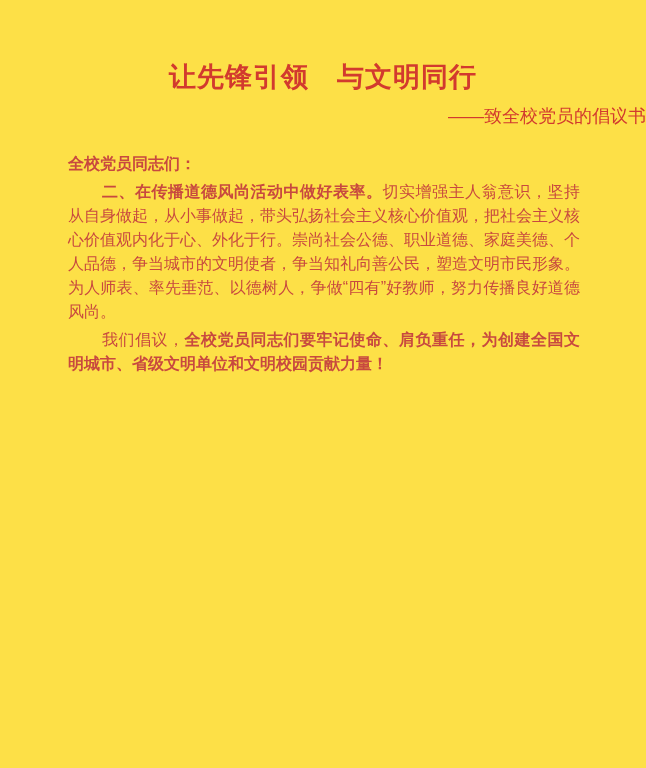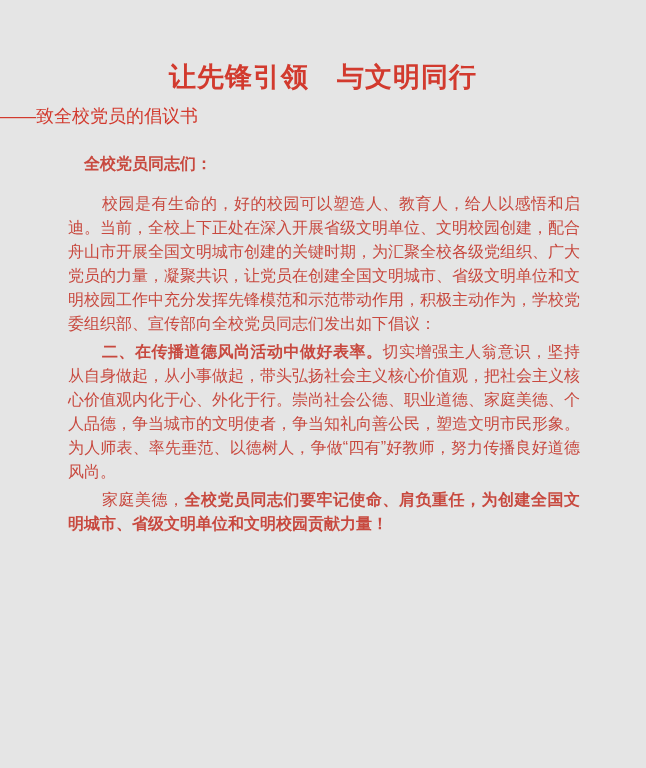--- a/index.html
+++ b/index.html
@@ -8,72 +8,71 @@
   }
   html, body {
     margin: 0;
     padding: 0;
     background: #ffffff;
   }
   .page {
     position: relative;
     width: 646px;
     height: 768px;
-    background: #e5e5e5;
+    background: #fde047;
     overflow: hidden;
     font-family: "Liberation Sans", "DejaVu Sans", sans-serif;
   }
   .doc-title {
     margin: 62px 0 0 0;
     text-align: center;
     font-size: 27px;
     line-height: 30px;
     font-weight: 700;
     letter-spacing: 1px;
     color: var(--title-red);
   }
   .doc-subtitle {
     margin: 13px 0 0 0;
-    text-align: left;
+    text-align: right;
     font-size: 18px;
     line-height: 22px;
     font-weight: 400;
     color: var(--title-red);
   }
   .content {
     margin: 25px 66px 0 68px;
     color: var(--body-red);
     font-size: 16px;
     line-height: 24px;
     text-align: justify;
   }
   .salutation {
-    margin: 16px;
+    margin: 0;
     font-weight: 700;
   }
   .para {
     margin: 4px 0 0 0;
     text-indent: 34px;
   }
   .bold {
     font-weight: 700;
   }
 </style>
 </head>
 <body>
 
 <div class="page">
   <h1 class="doc-title">让先锋引领　与文明同行</h1>
   <h2 class="doc-subtitle">——致全校党员的倡议书</h2>
 
   <div class="content">
     <p class="salutation">全校党员同志们：</p>
 
-    <p class="para"><span>校园是有生命的，好的校园可以塑造人、教育人，给人以感悟和启迪。当前，全校上下正处在深入开展省级文明单位、文明校园创建，配合舟山市开展全国文明城市创建的关键时期，为汇聚全校各级党组织、广大党员的力量，凝聚共识，让党员在创建全国文明城市、省级文明单位和文明校园工作中充分发挥先锋模范和示范带动作用，积极主动作为，学校党委组织部、宣传部向全校党员同志们发出如下倡议：</span></p>
 
 
     <p class="para"><span class="bold">二、在传播道德风尚活动中做好表率。</span><span>切实增强主人翁意识，坚持从自身做起，从小事做起，带头弘扬社会主义核心价值观，把社会主义核心价值观内化于心、外化于行。崇尚社会公德、职业道德、家庭美德、个人品德，争当城市的文明使者，争当知礼向善公民，塑造文明市民形象。为人师表、率先垂范、以德树人，争做“四有”好教师，努力传播良好道德风尚。</span></p>
 
 
-    <p class="para"><span>家庭美德，</span><span class="bold">全校党员同志们要牢记使命、肩负重任，为创建全国文明城市、省级文明单位和文明校园贡献力量！</span></p>
+    <p class="para"><span>我们倡议，</span><span class="bold">全校党员同志们要牢记使命、肩负重任，为创建全国文明城市、省级文明单位和文明校园贡献力量！</span></p>
 
   </div>
 </div>
 
 </body></html>

